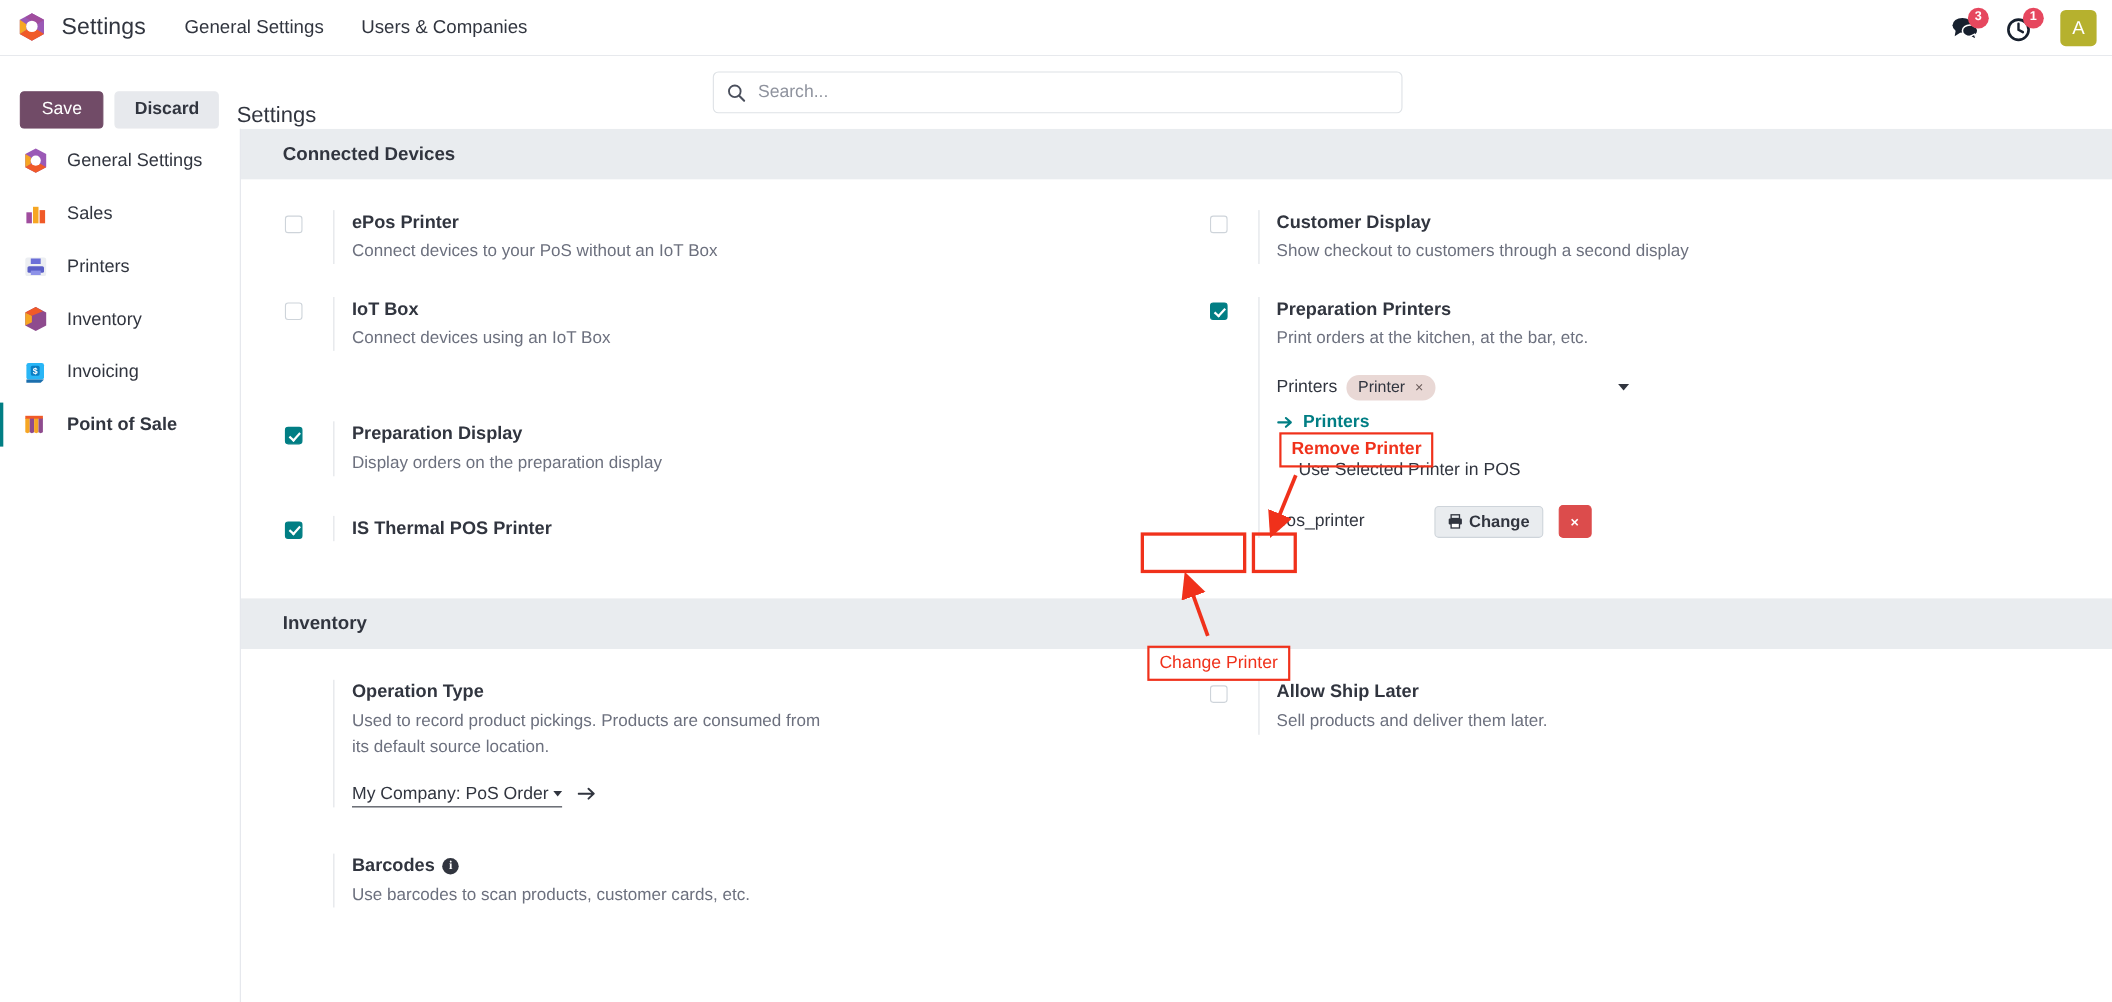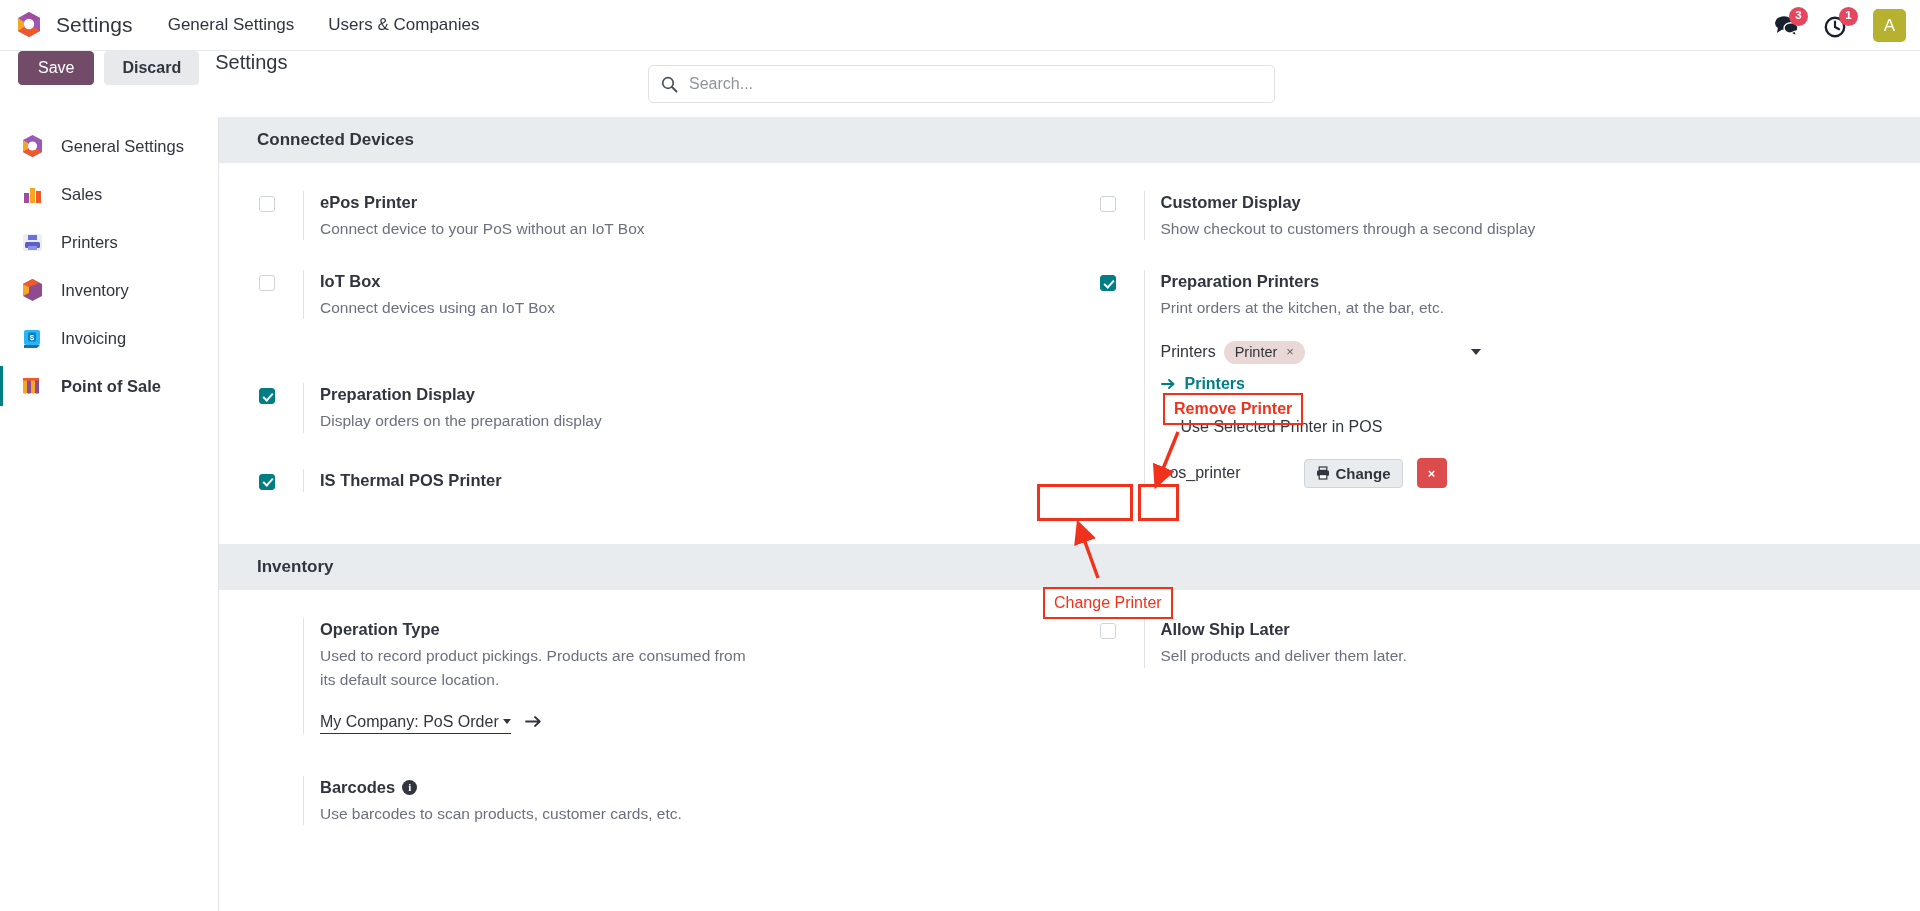--- a/index.html
+++ b/index.html
@@ -49,21 +49,21 @@
     background: #b6b12e; color: #ffffff;
     display: flex; align-items: center; justify-content: center;
     font-size: 17px; font-weight: 400; cursor: pointer;
   }
 
   
   .cp {
     position: absolute; top: 51px; left: 0;
     width: 1920px; height: 66px;
     background: #ffffff;
-    display: flex; align-items: flex-start;
+    display: flex; align-items: flex-end;
   }
   .btn-save {
     margin-left: 18px;
     background: #714b67; color: #ffffff;
     border: 1px solid #714b67; border-radius: 4px;
     font-size: 16px; padding: 7px 19px; cursor: pointer;
     font-family: inherit;
   }
   .btn-discard {
     margin-left: 10px;
@@ -408,21 +408,21 @@
       <div class="settings-grid">
 
         <div class="col left">
 
           <div class="setting-row">
             <div class="cb-wrap">
               <span class="cbox"></span>
             </div>
             <div class="setting-body">
               <div class="s-title">ePos Printer</div>
-              <div class="s-desc">Connect device to your PoS without an IoT Box</div>
+              <div class="s-desc">Connect devices to your PoS without an IoT Box</div>
             </div>
           </div>
 
           <div class="setting-row" style="margin-bottom:64px">
             <div class="cb-wrap">
               <span class="cbox"></span>
             </div>
             <div class="setting-body">
               <div class="s-title">IoT Box</div>
               <div class="s-desc">Connect devices using an IoT Box</div>

